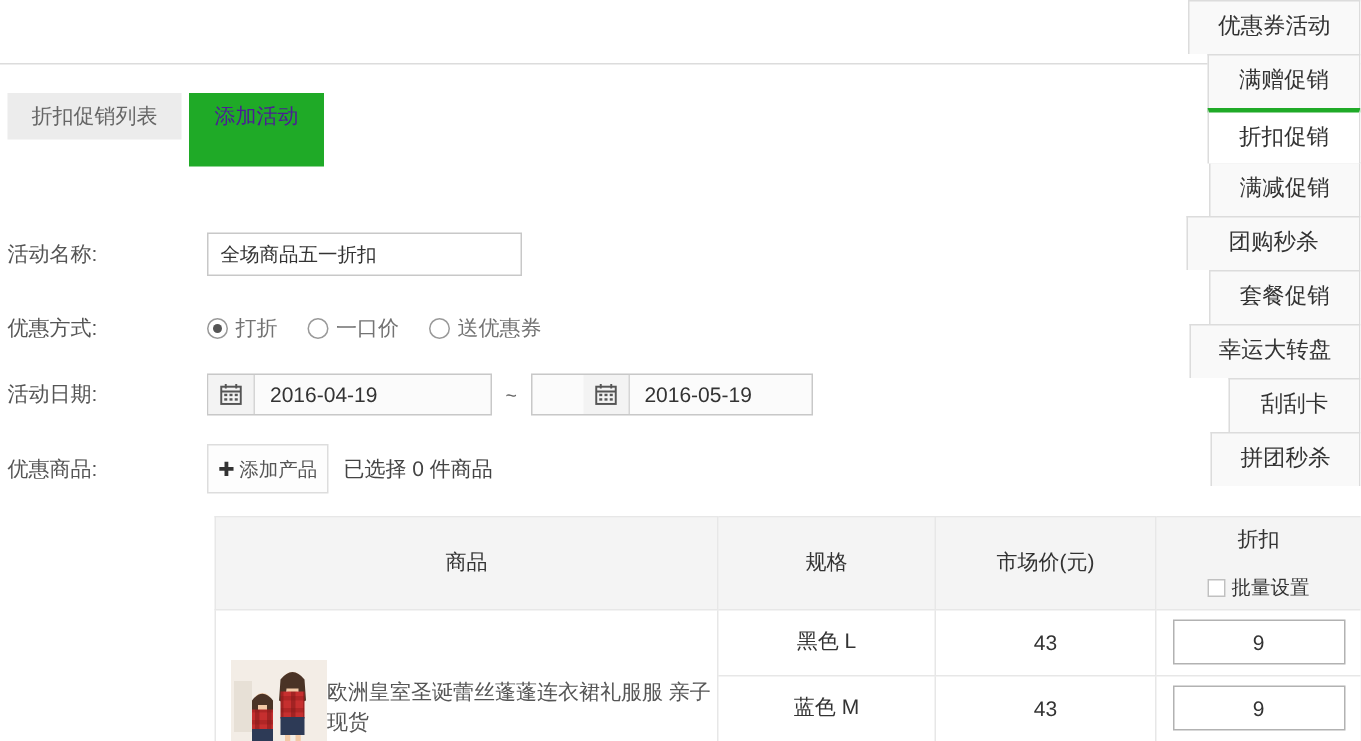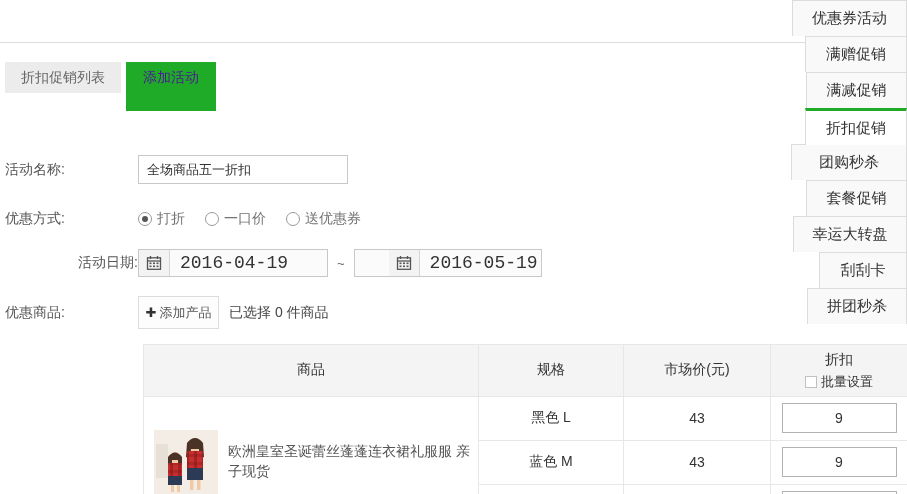--- a/index.html
+++ b/index.html
@@ -32,29 +32,29 @@
     padding: 0 8px; color: #333; outline: none; font-family: inherit; }
   .row-method { margin-top: 26px; }
   .radio-group { display: flex; align-items: center; }
   .radio-opt { display: flex; align-items: center; margin-right: 20px; cursor: pointer; }
   .radio-circle { width: 14px; height: 14px; border: 1px solid #999; border-radius: 50%;
     background: #fff; display: inline-flex; align-items: center; justify-content: center;
     margin-right: 5px; }
   .radio-circle.checked::after { content: ""; width: 6px; height: 6px; border-radius: 50%;
     background: #555; }
   .radio-label { font-size: 14px; color: #737373; }
-  .row-date { margin-top: 21px; text-align: right; }
+  .row-date { margin-top: 21px; }
   .date-field { display: flex; align-items: stretch; height: 28px;
     border: 1px solid #c8c8c8; background: #fbfbfb; cursor: pointer; }
   .date-field.start { width: 190px; }
   .date-field.end { width: 188px; padding-left: 34px; }
   .cal-box { width: 31px; display: flex; align-items: center; justify-content: center;
     background: #f3f3f3; border-right: 1px solid #d5d5d5; }
-  .date-text { font-size: 18px; color: #333; display: flex; align-items: center;
-    padding-left: 10px; font-family: Liberation Mono, monospace; }
+  .date-text { font-size: 14px; color: #333; display: flex; align-items: center;
+    padding-left: 10px; }
   .tilde { margin: 0 9px; color: #666; font-size: 13px; }
   .row-products { margin-top: 19px; }
   .btn-add-product { display: flex; align-items: center; justify-content: center;
     width: 81px; height: 33px; background: #fdfdfd; border: 1px solid #ddd;
     cursor: pointer; }
   .plus { font-size: 13px; color: #333; margin-right: 3px; }
   .add-product-label { font-size: 13px; color: #555; }
   .selected-count { font-size: 14px; color: #444; margin-left: 10px; }
 
   
@@ -62,38 +62,38 @@
     table-layout: fixed; }
   .ptable th, .ptable td { border: 1px solid #e7e7e7; font-size: 14px; color: #333;
     text-align: center; font-weight: normal; }
   .ptable thead th { background: #f4f4f4; height: 45px; }
   .ptable tbody td { height: 44px; background: #fff; }
   .col-product { width: 335px; }
   .col-spec { width: 145px; }
   .col-price { width: 147px; }
   .col-discount { width: 137px; }
   .discount-head { line-height: 1.5; padding: 4px 0; }
-  .batch-line { display: flex; align-items: center; justify-content: center; margin-top: 2px; }
+  .batch-line { display: flex; align-items: center; justify-content: center; margin-top: 12px; }
   .checkbox { width: 12px; height: 12px; border: 1px solid #c0c0c0; background: #fff;
     display: inline-block; margin-right: 4px; cursor: pointer; }
   .batch-label { font-size: 13px; color: #333; }
   .product-cell { display: flex; align-items: center; padding-left: 10px; text-align: left; }
   .product-img { width: 64px; height: 64px; flex: 0 0 64px; display: block; }
-  .product-name { font-size: 14px; color: #555; margin-left: 10px; line-height: 1.4; }
+  .product-name { font-size: 14px; color: #555; line-height: 1.4; }
   .discount-input { width: 115px; height: 30px; border: 1px solid #b2b2b2; text-align: center;
     font-size: 14px; color: #333; outline: none; font-family: inherit; background: #fff; }
 </style>
 </head>
 <body>
 
 <div class="tabbar">
   <div class="tab" style="width:115px">优惠券活动</div>
   <div class="tab" style="width:102px">满赠促销</div>
+  <div class="tab active" style="width:102px">折扣促销</div>
   <div class="tab" style="width:101px">满减促销</div>
-  <div class="tab active" style="width:102px">折扣促销</div>
   <div class="tab" style="width:116px">团购秒杀</div>
   <div class="tab" style="width:101px">套餐促销</div>
   <div class="tab" style="width:114px">幸运大转盘</div>
   <div class="tab" style="width:88px">刮刮卡</div>
   <div class="tab" style="width:100px">拼团秒杀</div>
 </div>
 
 <div class="subnav">
   <div class="btn-list">折扣促销列表</div>
   <div class="btn-add">添加活动</div>

